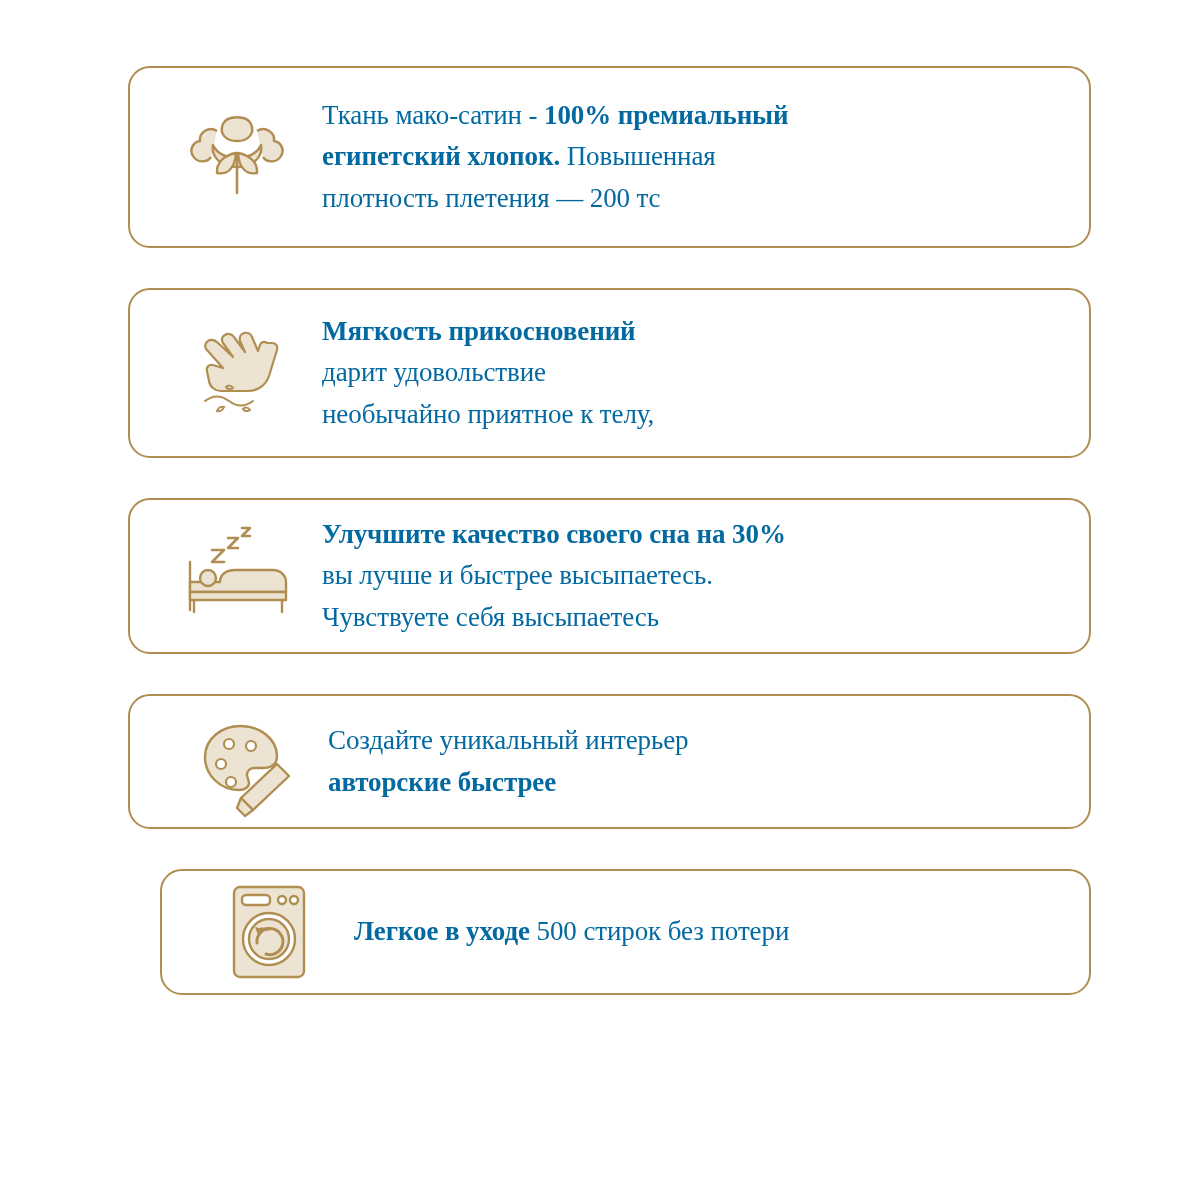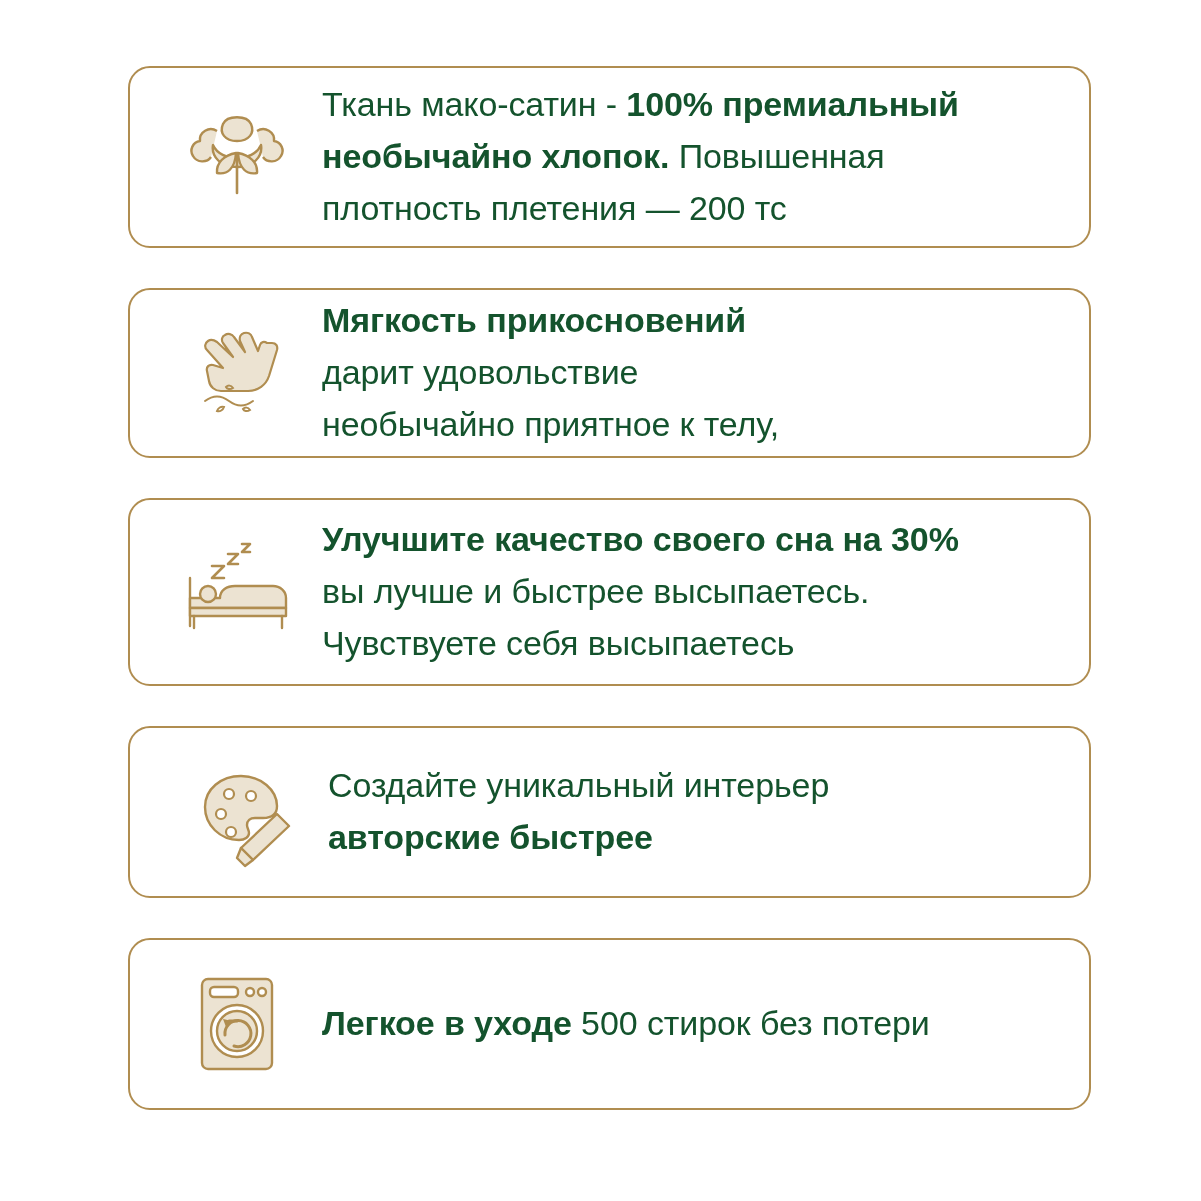--- a/index.html
+++ b/index.html
@@ -25,37 +25,38 @@
     border: 2px solid #b08d50;
     border-radius: 22px;
     background: #ffffff;
     display: flex;
     align-items: center;
     padding: 0 26px 0 22px;
     margin-bottom: 40px;
   }
   .card-1 { height: 182px; }
   .card-2 { height: 170px; }
-  .card-3 { height: 188px; }
-  .card-4 { height: 172px; padding-left: 28px; }
-  .card-5 { height: 172px; margin-bottom: 0; }
+  .card-3 { height: 156px; }
+  .card-4 { height: 135px; padding-left: 28px; }
+  .card-5 { height: 126px; margin-bottom: 0; margin-left: 32px; }
   .icon-wrap {
     width: 170px;
     min-width: 170px;
     display: flex;
     align-items: center;
     justify-content: center;
   }
   .text-wrap {
     flex: 1;
-    color: #14532d;
-    font-size: 34px;
+    color: #0369a1;
+    font-size: 27px;
     line-height: 1.52;
     letter-spacing: -0.1px;
     padding-right: 10px;
+    font-family: Liberation Serif, serif;
   }
   .text-wrap b { font-weight: 700; }
   .line { display: block; white-space: nowrap; }
 </style>
 </head>
 <body>
 
 <div class="page">
 
   <div class="feature-card card-1">
@@ -69,21 +70,21 @@
         </g>
         <g fill="#ece3d2" stroke="#b08d50" stroke-width="2.4" stroke-linejoin="round">
           <path d="M59 56c-12 2-20 10-19 20 10 2 18-4 19-20z"></path>
           <path d="M61 56c12 2 20 10 19 20 -10 2-18-4-19-20z"></path>
         </g>
         <path d="M60 56v40" stroke="#b08d50" stroke-width="2.6" fill="none" stroke-linecap="round"></path>
       </svg>
     </div>
     <div class="text-wrap">
       <span class="line"><span>Ткань мако-сатин  - </span><b>100% премиальный</b></span>
-      <span class="line"><b>необычайно хлопок.</b><span> Повышенная</span></span>
+      <span class="line"><b>египетский хлопок.</b><span> Повышенная</span></span>
       <span class="line"><span>плотность плетения — 200 тс</span></span>
     </div>
   </div>
 
   <div class="feature-card card-2">
     <div class="icon-wrap">
       <svg width="120" height="120" viewBox="0 0 120 120">
         <g fill="#ece3d2" stroke="#b08d50" stroke-width="2.2" stroke-linejoin="round" stroke-linecap="round">
           <path d="M95 30c4 0 6 3 5 7l-8 26c-3 9-11 15-21 15H44c-6 0-11-4-12-10l-2-10c-1-4 2-7 6-6l10 3 -16-18c-3-3-2-7 1-9 3-2 6-1 9 1l16 15 -10-14c-2-3-1-7 2-8 3-2 7-1 9 2l11 15 -5-11c-1-4 1-7 4-8 4-1 7 1 8 4l6 14 2-6c1-3 4-4 7-2z"></path>
         </g>

